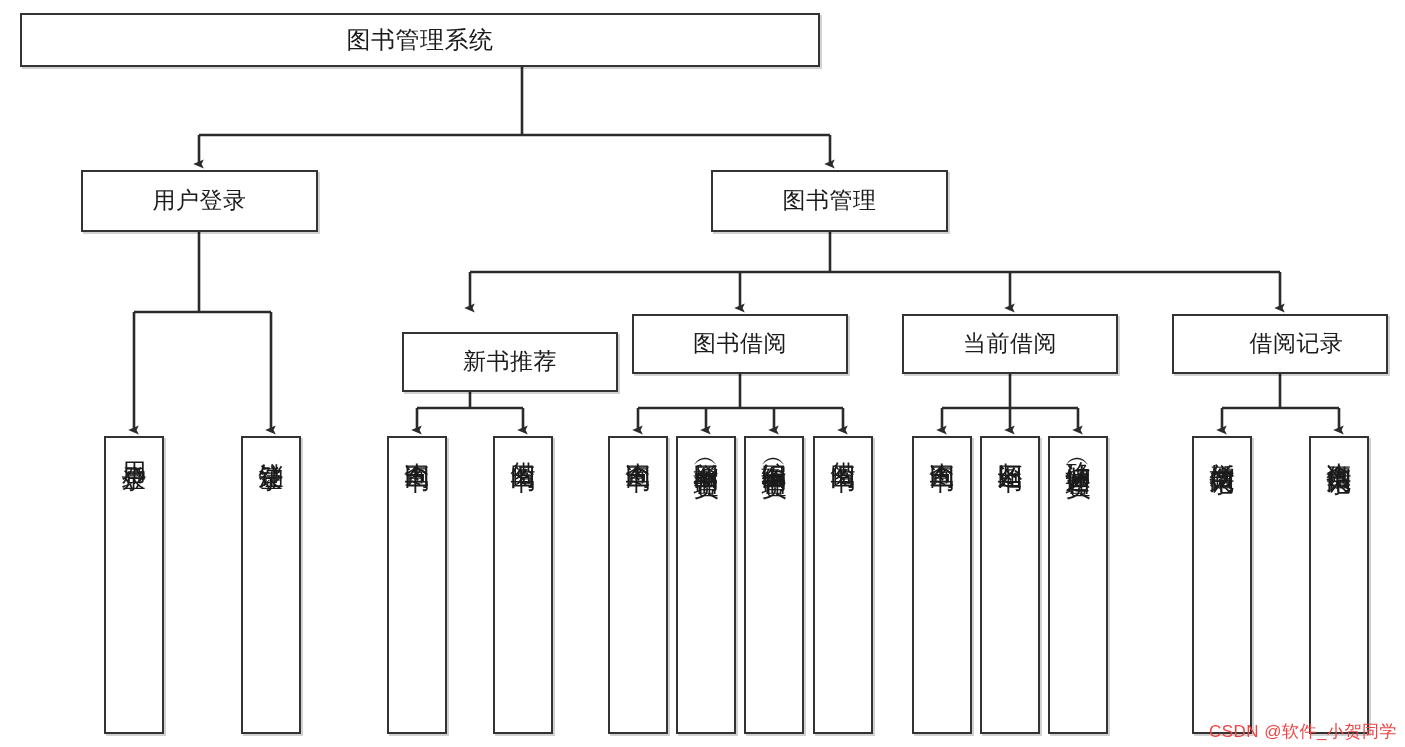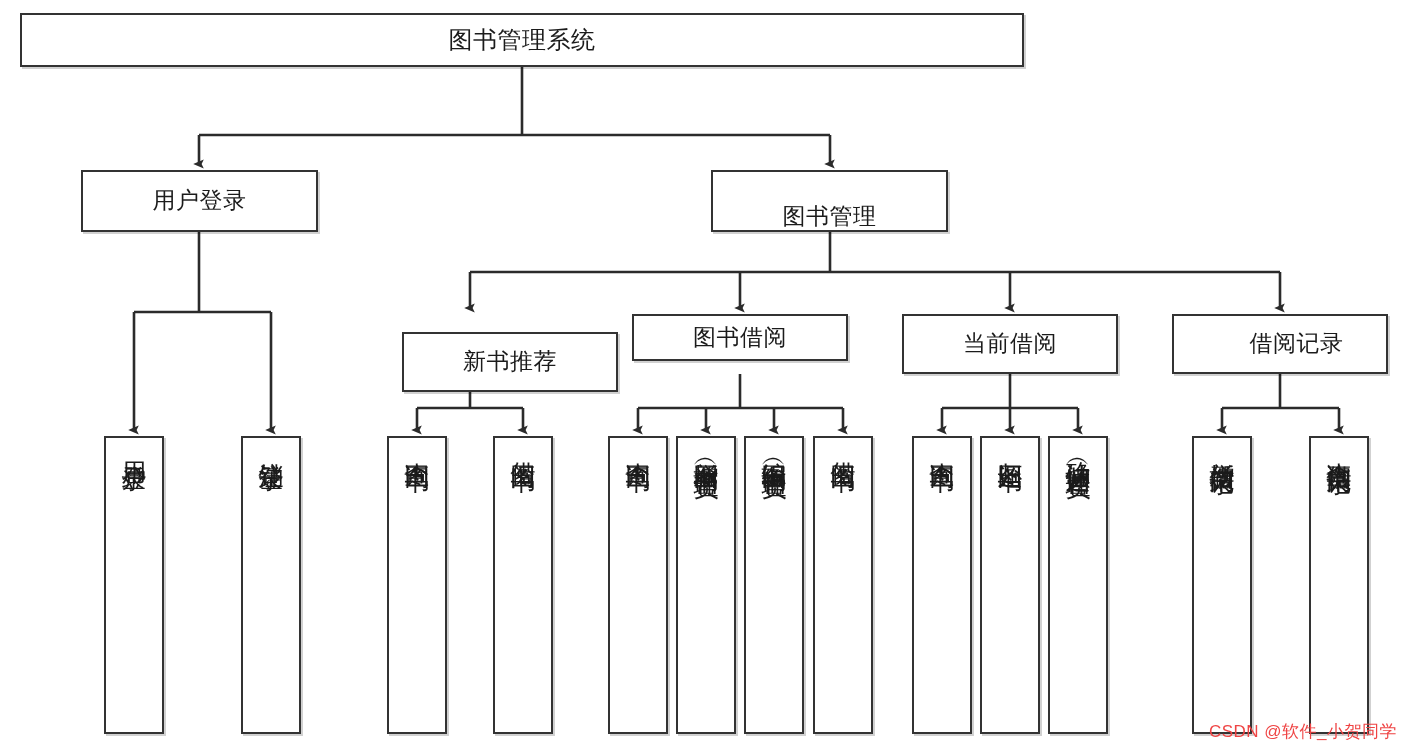--- a/index.html
+++ b/index.html
@@ -128,35 +128,35 @@
       <path d="M1010,408 L1010,430" marker-end="url(#arrowhead)"></path>
       <path d="M1078,408 L1078,430" marker-end="url(#arrowhead)"></path>
 
       <path d="M1280,374 L1280,408"></path>
       <path d="M1222,408 L1339,408"></path>
       <path d="M1222,408 L1222,430" marker-end="url(#arrowhead)"></path>
       <path d="M1339,408 L1339,430" marker-end="url(#arrowhead)"></path>
     </g>
   </svg>
 
-  <div class="node root" style="left:20px; top:13px; width:1004px; height:54px;">
+  <div class="node root" style="left:20px; top:13px; width:800px; height:54px;">
     <span class="node-label">图书管理系统</span>
   </div>
 
   <div class="node" style="left:81px; top:170px; width:237px; height:62px;">
     <span class="node-label">用户登录</span>
   </div>
-  <div class="node" style="left:711px; top:170px; width:237px; height:62px;align-items:flex-end;">
+  <div class="node" style="left:711px; top:170px; width:237px; height:62px;">
     <span class="node-label">图书管理</span>
   </div>
 
   <div class="node" style="left:362px; top:332px; width:216px; height:60px;margin-left:40px;">
     <span class="node-label">新书推荐</span>
   </div>
-  <div class="node" style="left:632px; top:314px; width:216px; height:47px;">
+  <div class="node" style="left:632px; top:314px; width:216px; height:60px;">
     <span class="node-label">图书借阅</span>
   </div>
   <div class="node" style="left:902px; top:314px; width:216px; height:60px;align-items:center;">
     <span class="node-label">当前借阅</span>
   </div>
   <div class="node" style="left:1172px; top:314px; width:216px; height:60px;padding-left:33px;">
     <span class="node-label">借阅记录</span>
   </div>
 
   <div class="node leaf" style="left:104px; top:436px; width:60px; height:298px;">

